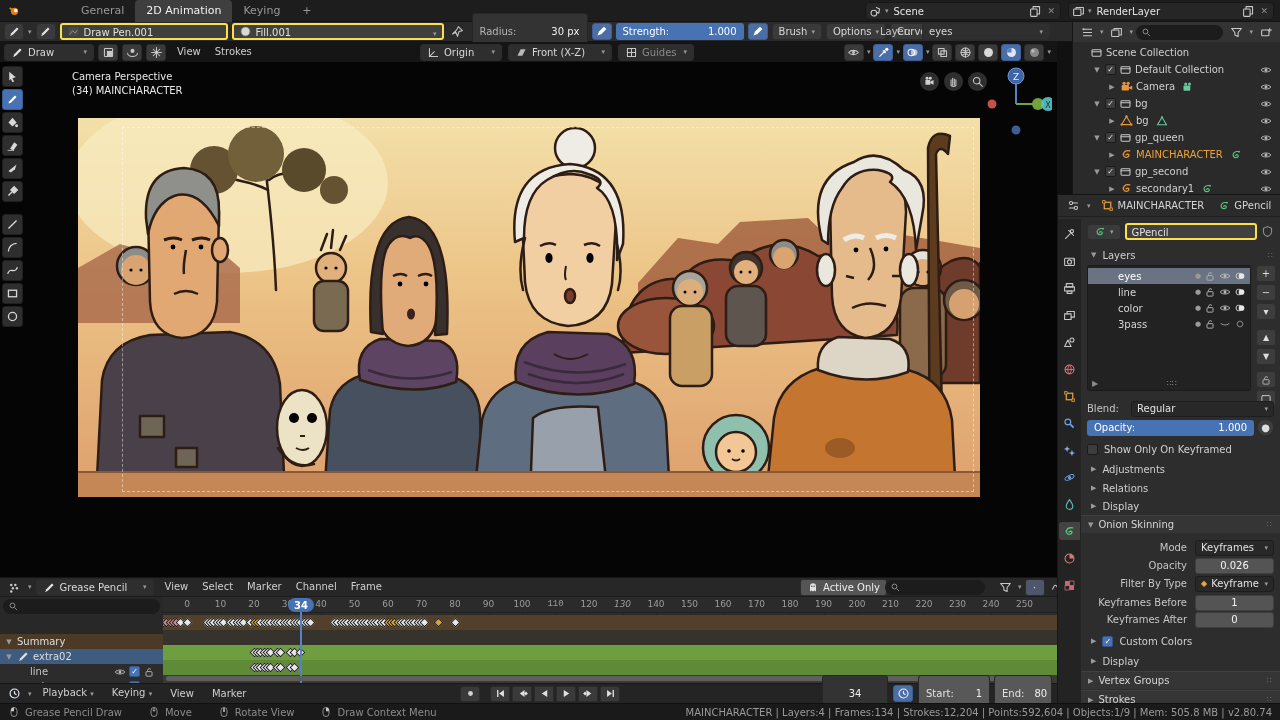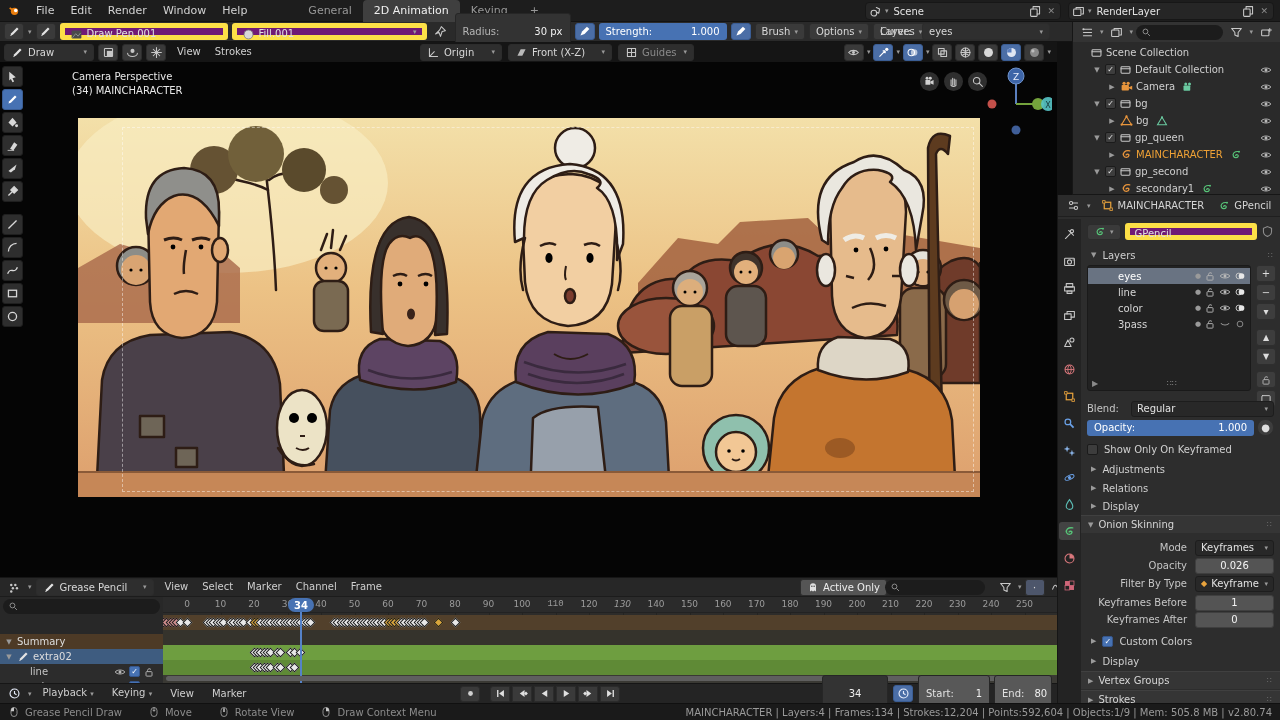--- a/index.html
+++ b/index.html
@@ -13,21 +13,21 @@
 .menu-item{padding:0 8px;line-height:22px;color:#d2d2d2;cursor:default}
 .wtab{padding:0 11px;line-height:22px;color:#989898}
 .wtab.active{background:#3f3f3f;color:#f0f0f0;border-radius:4px 4px 0 0}
 .idfield{display:flex;align-items:center;background:#262626;border:1px solid #171717;border-radius:4px;height:18px;padding:0 3px;gap:3px;font-size:10px}
 .idname{flex:1;color:#e4e4e4;padding-left:2px}
 .cev{color:#9a9a9a;font-size:7px}
 .xdim{color:#8a8a8a;font-size:9px;padding:0 2px}
 
 #toolsettings{left:0;top:22px;width:1072px;height:20px;background:#2a2a2a;display:flex;align-items:center;gap:4px;padding:0 4px;border-bottom:1px solid #141414}
 .btn{display:inline-flex;align-items:center;gap:4px;background:#3a3a3a;border-radius:3px;height:17px;padding:0 6px;color:#d8d8d8;font-size:10px;border:1px solid #2c2c2c}
-.tfield{display:inline-flex;align-items:flex-start;gap:4px;background:#701a75;border:5px solid #fde047;border-radius:3px;height:17px;padding:0 5px;color:#e0e0e0;font-size:10px}
+.tfield{display:inline-flex;align-items:flex-end;gap:4px;background:#404040;border:2px solid #fde047;border-radius:3px;height:17px;padding:0 5px;color:#e0e0e0;font-size:10px}
 .numfield{display:inline-flex;align-items:center;background:#333;border:1px solid #262626;border-radius:3px;height:17px;padding:18px 7px;font-size:10px}
 .numfield .lab{color:#b5b5b5;margin-right:10px}
 .numfield .val{color:#efefef;margin-left:auto}
 .slider{display:inline-flex;align-items:center;background:#4772b3;border-radius:3px;height:17px;padding:0 7px;font-size:10px;color:#fff}
 .iconbtn{display:inline-flex;align-items:center;justify-content:center;width:20px;height:17px;background:#3a3a3a;border:1px solid #2c2c2c;border-radius:3px}
 .iconbtn.blue{background:#4b6ea6;border-color:#3a5d94}
 .iconbtn.flat{background:transparent;border-color:transparent}
 
 #viewport{left:0;top:42px;width:1057px;height:535px;background:#050505;overflow:hidden}
 #vp-header{position:absolute;left:0;top:0;width:100%;height:20px;background:#151515;display:flex;align-items:center;gap:4px;padding:0 4px}
@@ -104,28 +104,20 @@
 
   <div id="topbar" class="abs">
     <span class="iconbtn flat" style="margin-left:4px">
         <svg viewBox="0 0 16 16" width="13" height="13">
           <circle cx="8" cy="9" r="4.5" fill="#e87d0d"></circle>
           <circle cx="9.5" cy="8" r="2.2" fill="#fff"></circle>
           <path d="M2 5 L7 8" stroke="#e87d0d" stroke-width="2"></path>
         </svg>
       </span>
     <span style="width:4px"></span>
-    <div class="hrow">
-
-    <span class="menu-item">File</span>
-        <span class="menu-item">Edit</span>
-        <span class="menu-item">Render</span>
-        <span class="menu-item">Window</span>
-        <span class="menu-item">Help</span>
-      </div>
     <div class="hrow" style="margin-left:42px">
 
     <span class="wtab">General</span>
         <span class="wtab active">2D Animation</span>
         <span class="wtab">Keying</span>
       </div>
     <span class="wtab">+</span>
     <div class="idfield abs" style="left:865px;top:2px;width:196px">
       <span>
           <svg viewBox="0 0 16 16" width="13" height="13">
@@ -180,21 +172,21 @@
       </span>
     <span class="tfield" style="width:168px">
       <span>
           <svg viewBox="0 0 16 16" width="13" height="13">
             <rect x="2" y="3" width="12" height="10" rx="1" fill="#4a4a4a"></rect>
             <path d="M3 12 L7 7 L10 10 L13 6" stroke="#9a9a9a" fill="none"></path>
           </svg>
         </span>
       <span>Draw Pen.001</span>
     </span>
-    <span class="tfield" style="width:195px">
+    <span class="tfield" style="width:212px">
       <span>
           <svg viewBox="0 0 16 16" width="13" height="13">
             <circle cx="8" cy="8" r="5.5" fill="#d8d8d8"></circle>
             <circle cx="8" cy="8" r="5.5" fill="none" stroke="#777"></circle>
           </svg>
         </span>
       <span style="flex:1">Fill.001</span>
       <span class="cev">▾</span>
     </span>
     <span class="iconbtn flat">

